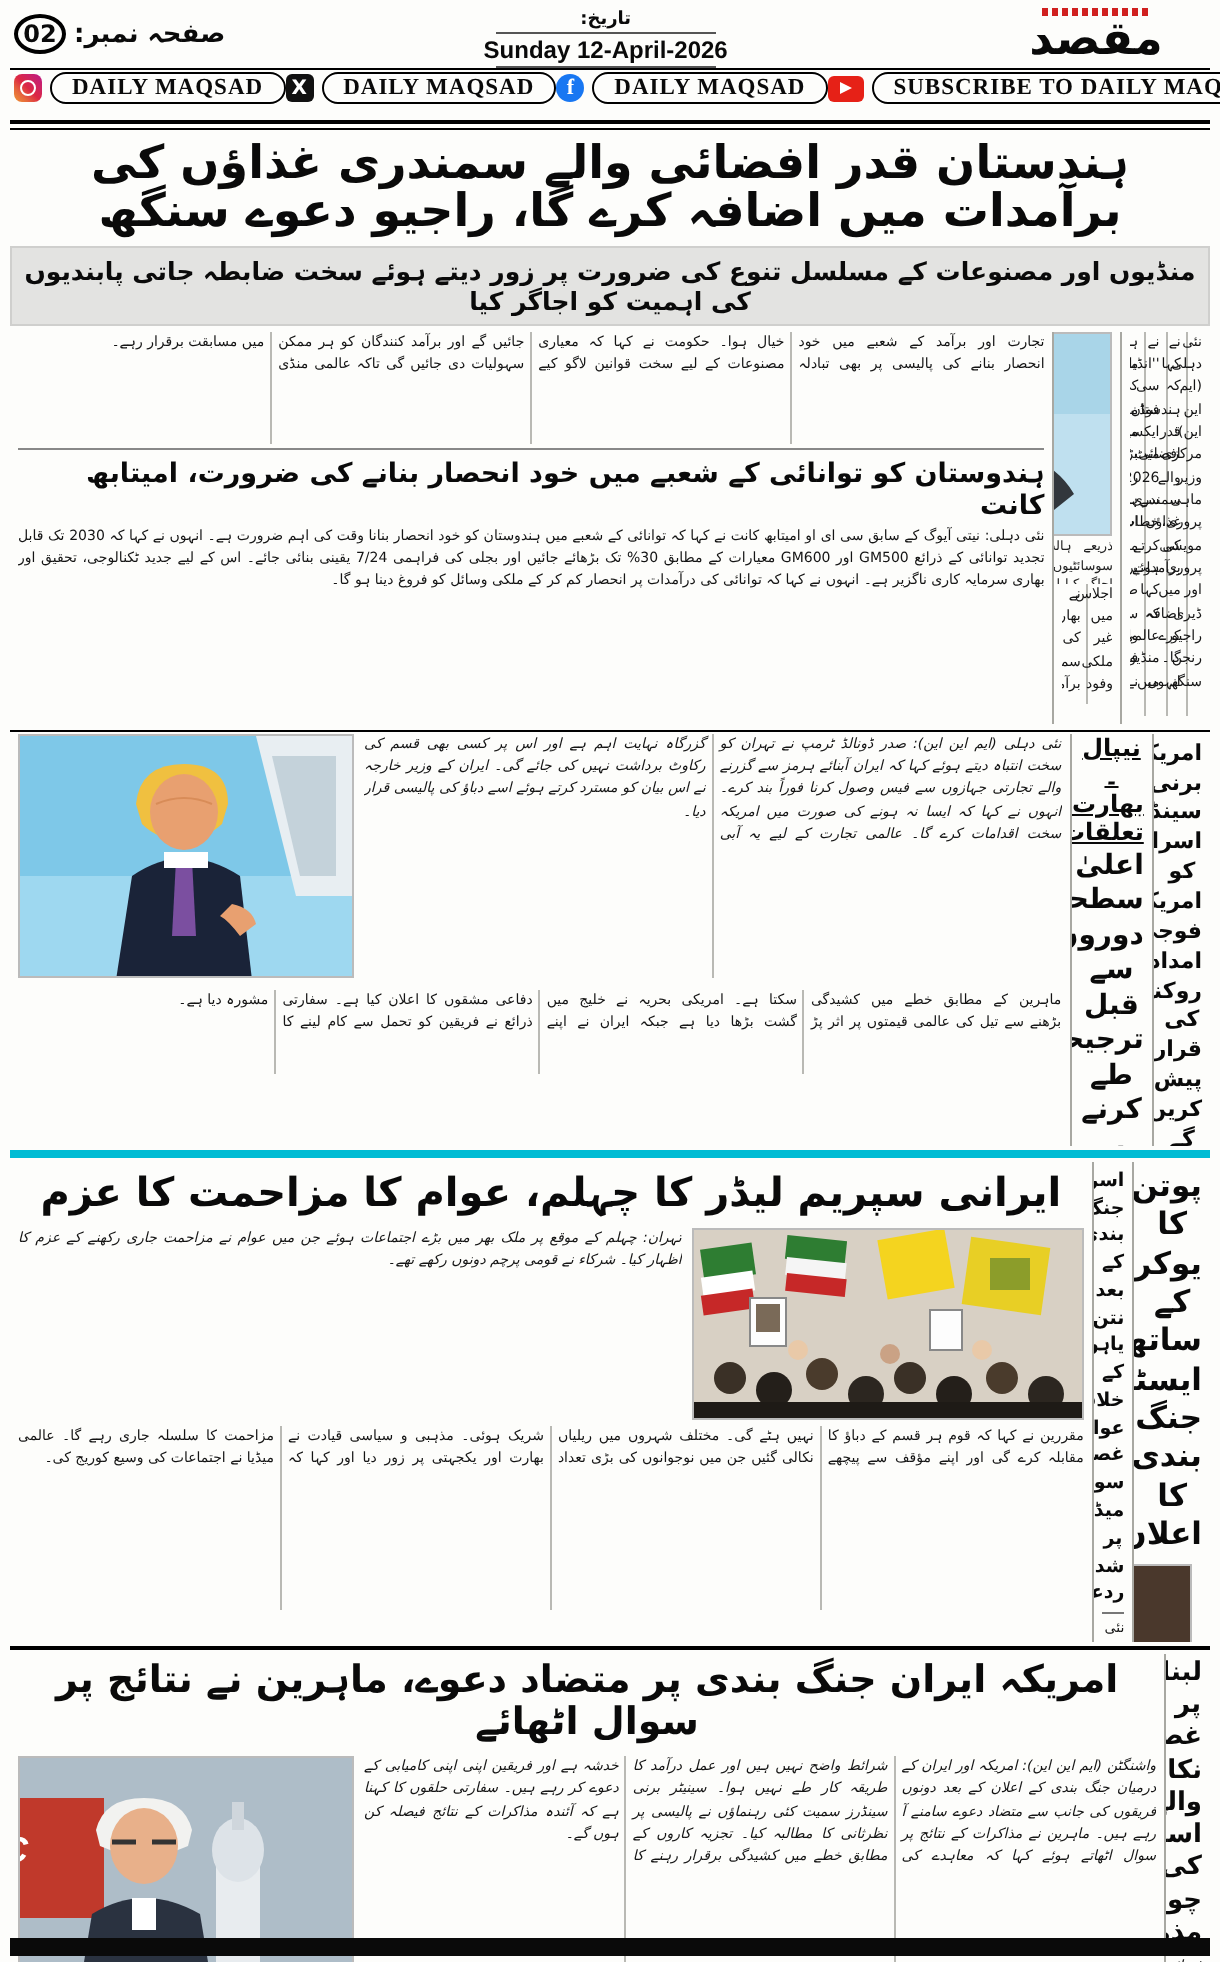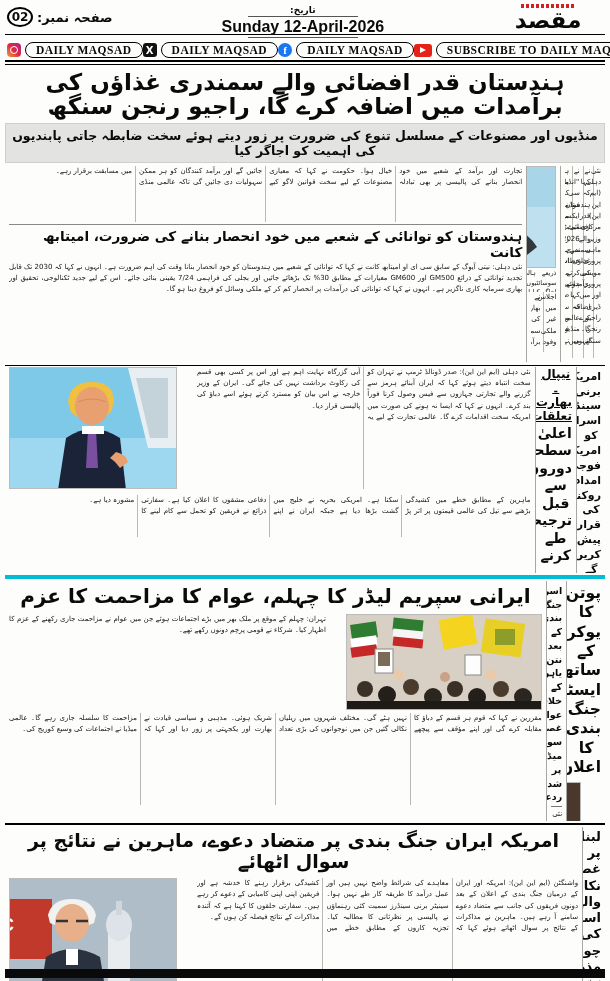--- a/index.html
+++ b/index.html
@@ -12,26 +12,26 @@
   }
   
   .mast-top { display:flex; align-items:flex-start; justify-content:space-between; height:30px; padding:1px 2px; }
   .logo-wrap { text-align:center; width:110px; }
   .logo-mark { height:4px; width:54px; margin:0 auto 1px;
     background:repeating-linear-gradient(90deg,#d02020 0 3px,transparent 3px 5px); }
   .logo-text { font-size:23px; font-weight:900; line-height:1; letter-spacing:-1px; }
   .date-wrap { text-align:center; font-weight:bold; padding-top:1px; }
   .date-label { font-size:9px; }
   .date-wrap hr { border:0; border-top:1px solid #555; width:110px; margin:1px auto; }
-  .date-value { font-size:16px; font-family:"Liberation Sans",sans-serif; direction:ltr; }
+  .date-value { font-size:12px; font-family:"Liberation Sans",sans-serif; direction:ltr; }
   .pageno-wrap { display:flex; align-items:center; gap:4px; font-weight:900; font-size:13px; padding-top:3px; }
   .pageno-badge { border:2px solid #000; border-radius:50%; width:26px; height:20px;
     display:flex; align-items:center; justify-content:center; font-size:12px; direction:ltr; }
   .rule-1 { border-top:1px solid #000; margin:1px 0; }
-  .social-bar { display:flex; align-items:flex-end; justify-content:space-between; height:22px; padding:0 2px; direction:ltr; }
+  .social-bar { display:flex; align-items:flex-start; justify-content:space-between; height:22px; padding:0 2px; direction:ltr; }
   .social-pill { display:flex; align-items:center; gap:4px; }
   .pill-label { border:1.5px solid #000; border-radius:11px; padding:1px 10px; font-weight:bold;
     font-size:11.5px; font-family:"Liberation Serif","DejaVu Serif",serif; letter-spacing:.5px;
     box-shadow:0 0 0 1px #fff inset; white-space:nowrap; }
   .ig-icon { width:14px; height:14px; border-radius:4px;
     background:linear-gradient(45deg,#f09433,#e6683c,#dc2743,#cc2366,#bc1888); position:relative; }
   .ig-icon::after { content:""; position:absolute; inset:3px; border:1.5px solid #fff; border-radius:50%; }
   .x-icon { width:14px; height:14px; border-radius:3px; background:#111; color:#fff; font-weight:900;
     font-size:10px; display:flex; align-items:center; justify-content:center; font-family:"DejaVu Sans",sans-serif; }
   .fb-icon { width:14px; height:14px; border-radius:50%; background:#1877f2; color:#fff; font-weight:900;
@@ -58,21 +58,21 @@
   .zone-row > .zone + .zone { border-right:1px solid #a8a8a2; }
   .zone { padding:0 4px; overflow:hidden; }
   .headline-lg { font-size:20px; font-weight:900; text-align:center; line-height:1.14; letter-spacing:-.5px; }
   .headline-md { font-size:14px; font-weight:900; text-align:center; line-height:1.25; }
   .headline-sm { font-size:11px; font-weight:900; text-align:center; line-height:1.35; }
   .kicker { font-size:12px; font-weight:900; text-align:center; text-decoration:underline; }
   .mini-head { font-size:9.5px; font-weight:900; text-align:center; line-height:1.45; }
   .divider-cyan { height:4px; background:#00bcd4; margin:2px 0; }
   .divider-black { border-top:2px solid #000; margin:2px 0; }
   .bottom-bar { position:absolute; left:5px; right:5px; bottom:3px; height:9px; background:#0a0a0a; }
-  .flexline { display:flex; gap:20px; }
+  .flexline { display:flex; gap:5px;font-style:italic; }
   .grow { flex:1 1 auto; min-width:0; }
 </style>
 </head>
 <body>
 
 <div class="page">
 
   <header>
     <div class="mast-top">
       <div class="logo-wrap">
@@ -107,21 +107,21 @@
       <div class="social-pill">
         <span class="yt-icon"></span>
         <span class="pill-label">SUBSCRIBE TO DAILY MAQSAD</span>
       </div>
     </div>
     <div class="rule-thick"></div>
     <div class="rule-thin"></div>
   </header>
 
   <section>
-    <h1 class="headline-xl">ہندستان قدر افضائی والے سمندری غذاؤں کی برآمدات میں اضافہ کرے گا، راجیو رنجن سنگھ</h1>
+    <h1 class="headline-xl">ہندستان قدر افضائی والے سمندری غذاؤں کی برآمدات میں اضافہ کرے گا، راجیو دعوے سنگھ</h1>
     <div class="subhead-bar">منڈیوں اور مصنوعات کے مسلسل تنوع کی ضرورت پر زور دیتے ہوئے سخت ضابطہ جاتی پابندیوں کی اہمیت کو اجاگر کیا</div>
     <div class="zone-row" style="height:196px">
       <div class="zone" style="width:218px">
         <div class="bodytext c4" style="height:192px">نئی دہلی (ایم این این): مرکزی وزیر ماہی پروری، مویشی پروری اور ڈیری راجیو رنجن سنگھ نے کہا کہ ہندستان قدر افضائی والے سمندری غذاؤں کی برآمدات میں اضافہ کرے گا۔ انہوں نے ''انڈیا سی فوڈ ایکسپورٹرز میٹ 2026'' سے خطاب کرتے ہوئے کہا کہ عالمی منڈیوں میں ہندستانی مصنوعات کی مانگ مسلسل بڑھ رہی ہے۔ اس موقع پر صنعت سے وابستہ فریقین نے صحت اور معیار کے سخت ضابطوں پر عمل درآمد کا یقین دلایا۔ امریکی اور یوروپی منڈیوں میں برآمدات کے نئے مواقع پیدا ہو رہے ہیں اور برآمد کنندگان کو جدید سہولیات فراہم کی جا رہی ہیں۔ وزیر نے کہا کہ سمندری برآمدات میں مضبوط اضافے کے لیے بندرگاہوں پر بنیادی ڈھانچہ بہتر بنایا جائے گا۔</div>
       </div>
       <div class="zone" style="width:158px">
         <div class="photo" style="width:148px;height:102px">
           <svg width="148" height="102" viewBox="0 0 148 102">
             <rect width="148" height="102" fill="#bfe0ef"></rect>
             <rect width="148" height="40" fill="#a9d5e8"></rect>

